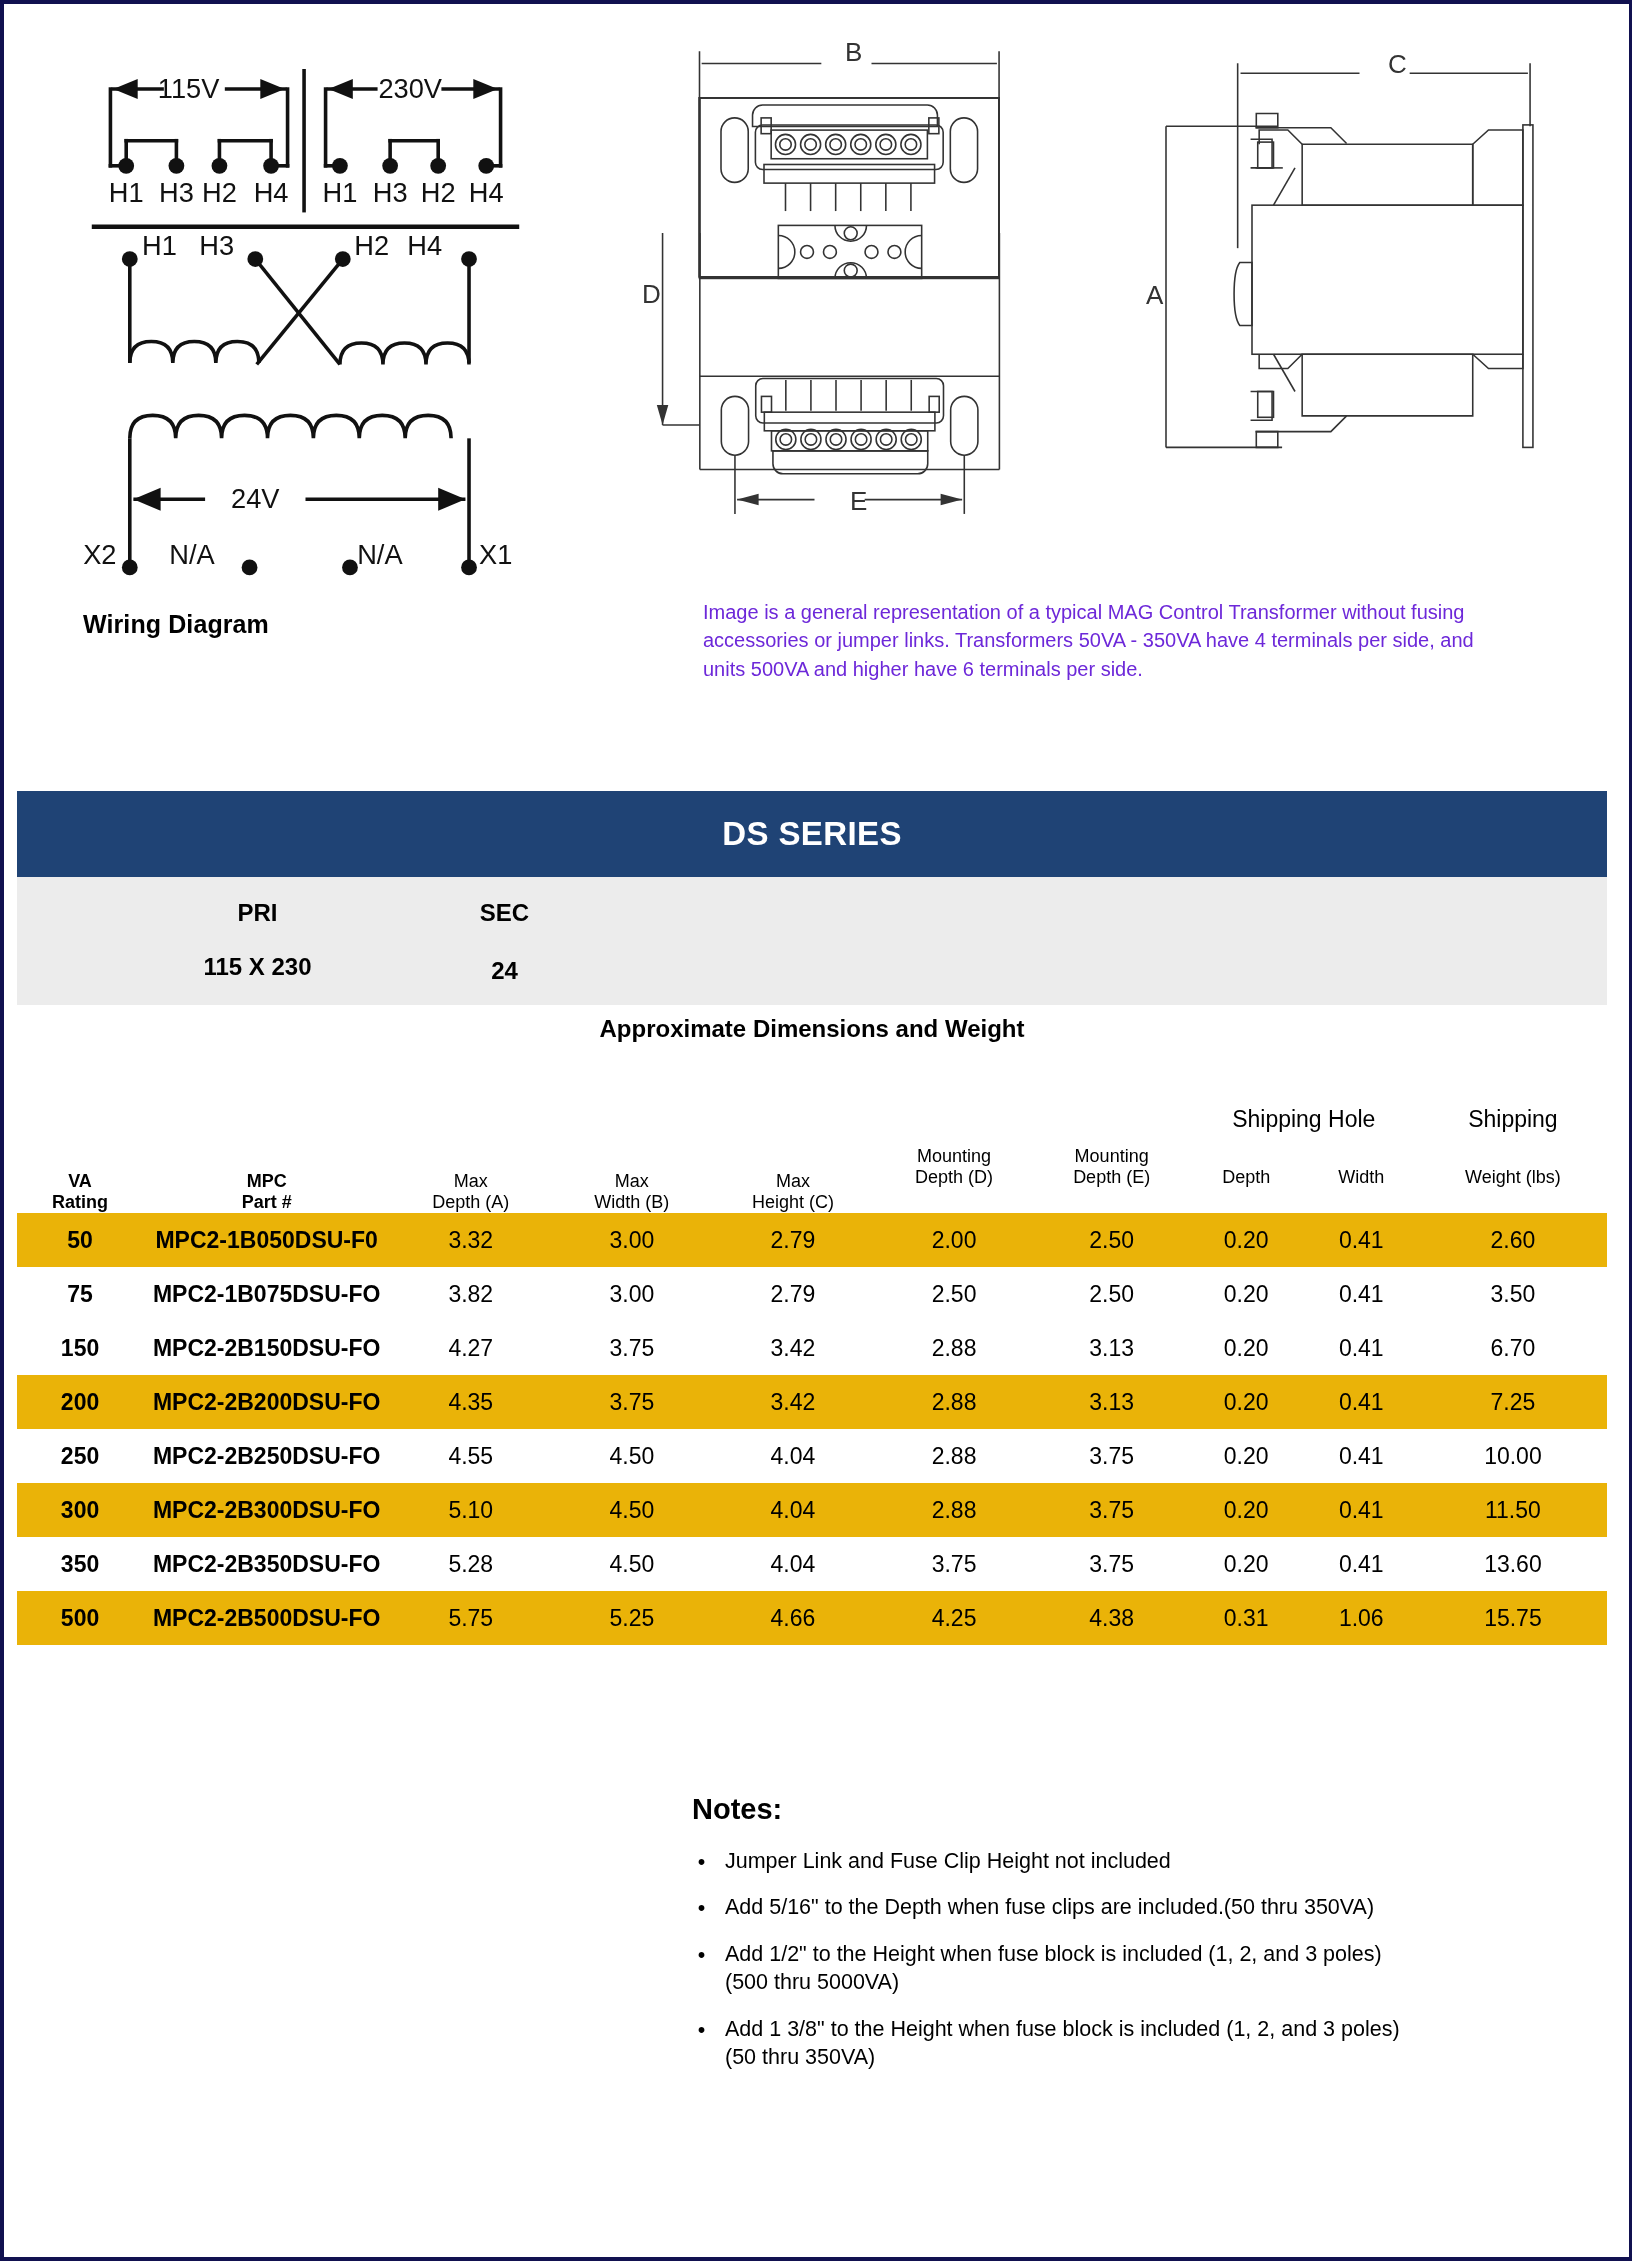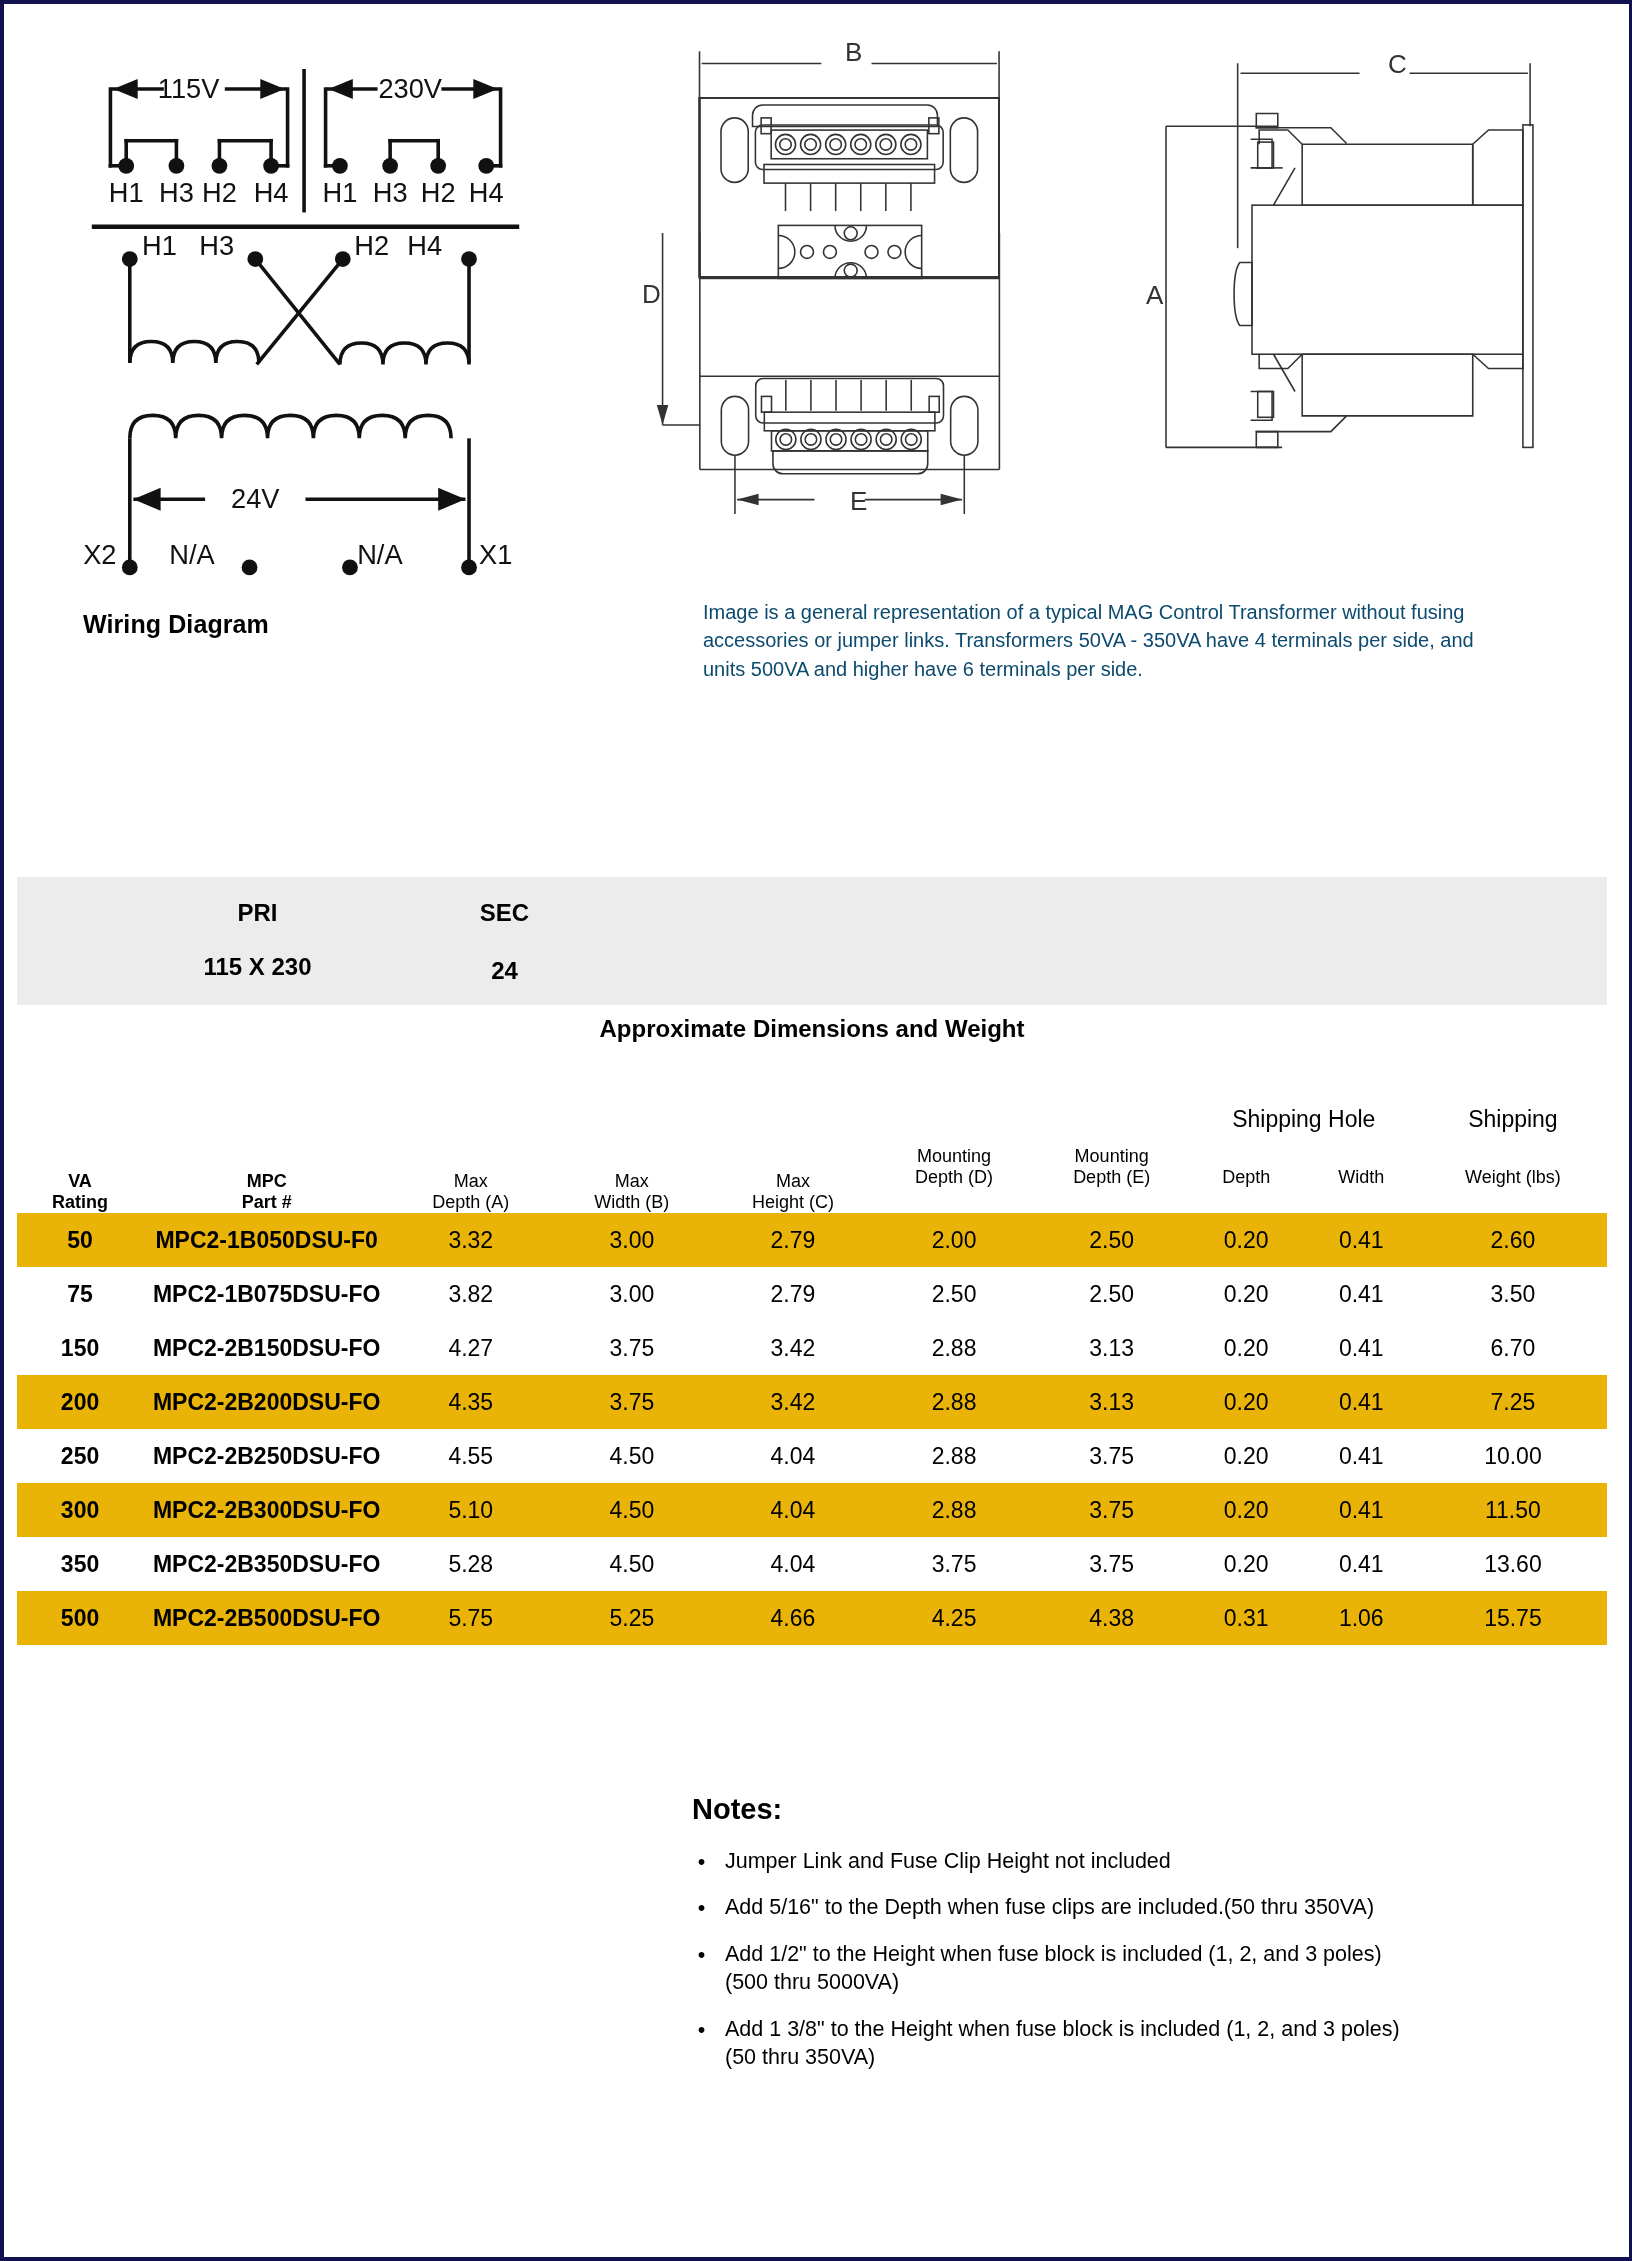--- a/index.html
+++ b/index.html
@@ -55,21 +55,21 @@
   
   #side-panel  { left: 1119px; top: 29px; width: 430px; height: 502px; }
 
   #image-note {
     position: absolute;
     left: 699px;
     top: 594px;
     width: 782px;
     font-size: 20px;
     line-height: 1.42;
-    color: #0c4a6e;
+    color: #6d28d9;
   }
 
   
   #series-band {
     position: absolute;
     left: 13px;
     top: 787px;
     width: 1590px;
     height: 86px;
     background: #1F4375;
@@ -518,20 +518,23 @@
       </svg>
     </div>
 
     <div style="position:absolute;left:1384px;top:45px;font-size:26px;color:#333;">C</div>
 
     <div style="position:absolute;left:1142px;top:276px;font-size:26px;color:#333;">A</div>
 
     <div id="image-note">Image is a general representation of a typical MAG Control Transformer without fusing accessories or jumper links.  Transformers 50VA - 350VA  have 4 terminals per side, and units 500VA and higher have 6 terminals per side.</div>
   </div>
 
+  <div id="series-band">
+    <div id="series-title">DS SERIES</div>
+  </div>
 
   <div id="prisec-band">
     <div class="prisec-cell" id="pri-label">PRI</div>
     <div class="prisec-cell" id="sec-label">SEC</div>
     <div class="prisec-cell" id="pri-value">115 X 230</div>
     <div class="prisec-cell" id="sec-value">24</div>
   </div>
 
   <div id="dims-title">Approximate Dimensions and Weight</div>
 

